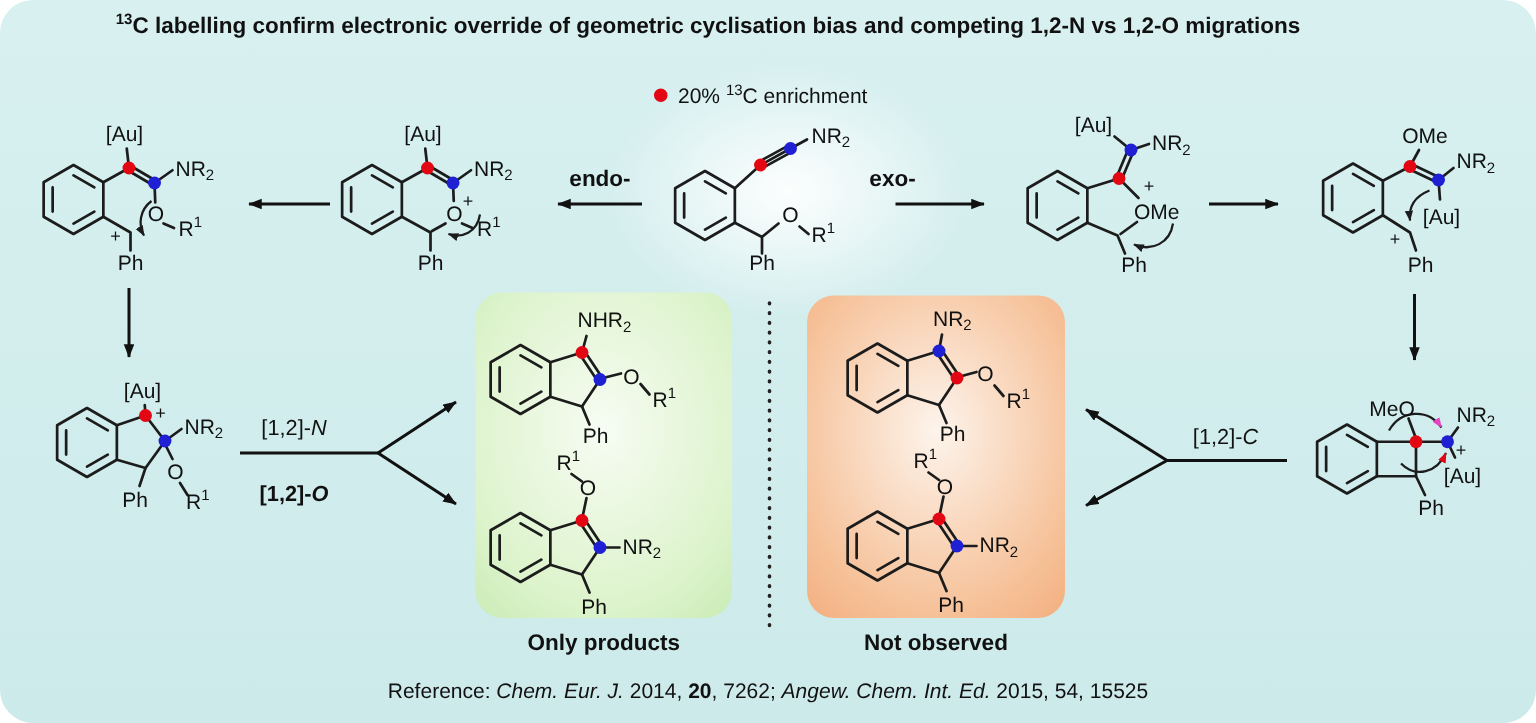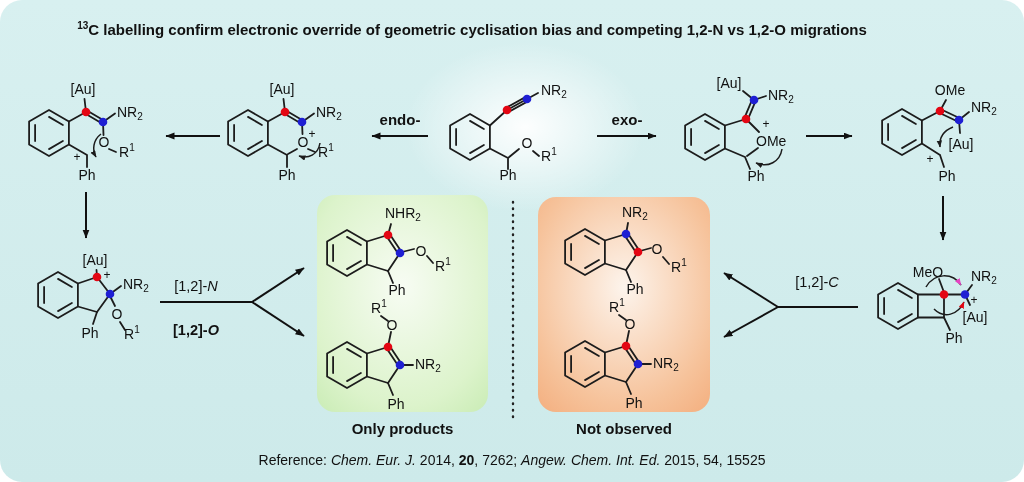--- a/index.html
+++ b/index.html
@@ -3,33 +3,33 @@
 <meta charset="utf-8">
 <style>
   html,body{margin:0;padding:0;background:#ffffff;}
   #canvas{
     position:relative;width:1024px;height:482px;
     background:linear-gradient(#d8f0f0,#cdeaea);
     border-radius:22px;overflow:hidden;
     font-family:"Liberation Sans",sans-serif;color:#111;
   }
   .abs{position:absolute;}
-  #title{top:8px;left:0;width:944px;text-align:center;font-size:15px;font-weight:bold;margin-top:12px;}
+  #title{top:8px;left:0;width:944px;text-align:center;font-size:15px;font-weight:bold;}
   #title sup,#legend sup{font-size:10px;}
   #glow{left:405px;top:42px;width:240px;height:170px;
     background:radial-gradient(closest-side,rgba(255,255,255,.95),rgba(255,255,255,0));}
   #legend{left:436px;top:55px;display:flex;align-items:center;gap:7px;font-size:14px;white-space:pre-wrap;}
   #legend-dot{width:9px;height:9px;border-radius:50%;background:#e30613;display:inline-block;}
   .pathway-label{font-size:15px;font-weight:bold;text-align:center;width:80px;}
   #endo-label{left:360px;top:111px;}
-  #exo-label{left:587px;top:111px;}
+  #exo-label{left:555px;top:111px;}
   .mig-label{font-size:14.5px;text-align:center;width:84px;}
   #mig-n{left:154px;top:278px;}
   #mig-o{left:154px;top:322px;font-weight:bold;}
-  #mig-c{left:775px;top:274px;}
+  #mig-c{left:775px;top:284px;}
   #green-box{left:317px;top:195px;width:171px;height:217px;border-radius:18px;
     background:radial-gradient(ellipse 115% 115% at 50% 42%,#f7fcf3 0%,#dcf3cb 48%,#a8df8d 100%);}
   #orange-box{left:538px;top:197px;width:172px;height:215px;border-radius:18px;
     background:radial-gradient(ellipse 115% 115% at 50% 42%,#fdf4ec 0%,#f6c29a 48%,#ef8c4e 100%);}
   .caption{top:420px;font-size:15px;font-weight:bold;text-align:center;}
   #caption-green{left:317px;width:171px;}
   #caption-orange{left:538px;width:172px;}
   #reference{top:452px;left:0;width:1024px;text-align:center;font-size:14px;white-space:pre-wrap;}
   #reference .jrnl{font-style:italic;}
   #reference .vol{font-weight:bold;}
@@ -45,20 +45,24 @@
 <body>
 
 <div id="canvas">
 
   <div class="abs" id="glow"></div>
   <div class="abs" id="green-box"></div>
   <div class="abs" id="orange-box"></div>
 
   <div class="abs" id="title"><sup>13</sup><span>C labelling confirm electronic override of geometric cyclisation bias and competing 1,2-N vs 1,2-O migrations</span></div>
 
+  <div class="abs" id="legend">
+    <span id="legend-dot"></span>
+    <span><span>20% </span><sup>13</sup><span>C enrichment</span></span>
+  </div>
 
   <div class="abs pathway-label" id="endo-label">endo-</div>
   <div class="abs pathway-label" id="exo-label">exo-</div>
 
   <div class="abs mig-label" id="mig-n"><span>[1,2]-</span><i>N</i></div>
   <div class="abs mig-label" id="mig-o"><span>[1,2]-</span><i>O</i></div>
   <div class="abs mig-label" id="mig-c"><span>[1,2]-</span><i>C</i></div>
 
   <div class="abs caption" id="caption-green">Only products</div>
   <div class="abs caption" id="caption-orange">Not observed</div>

